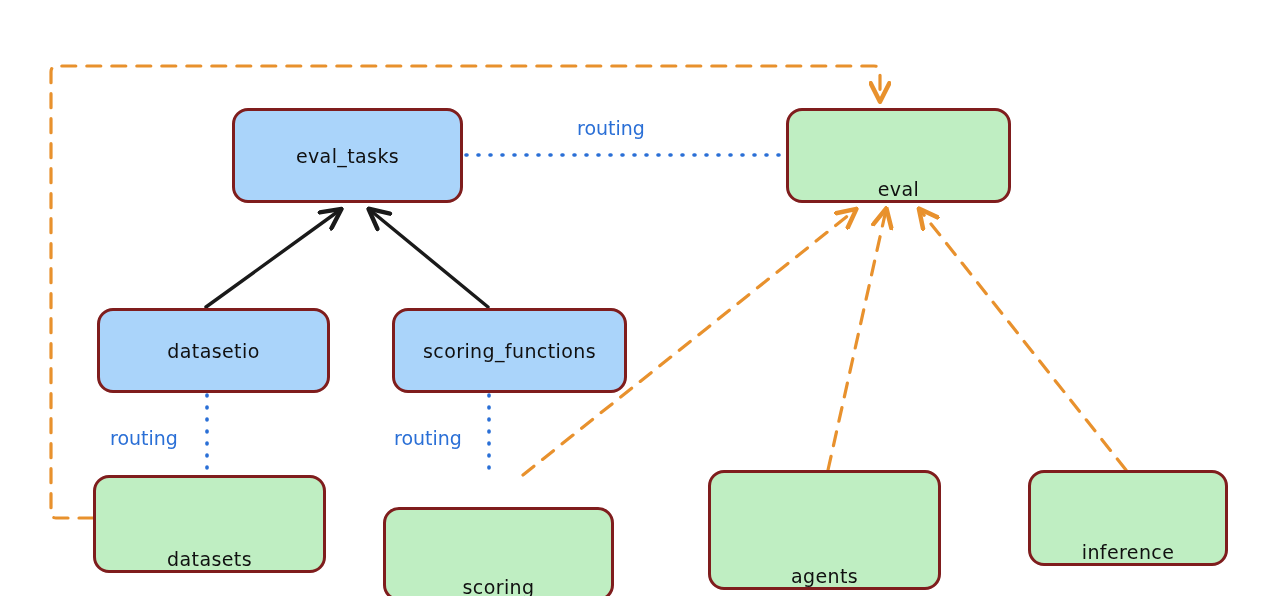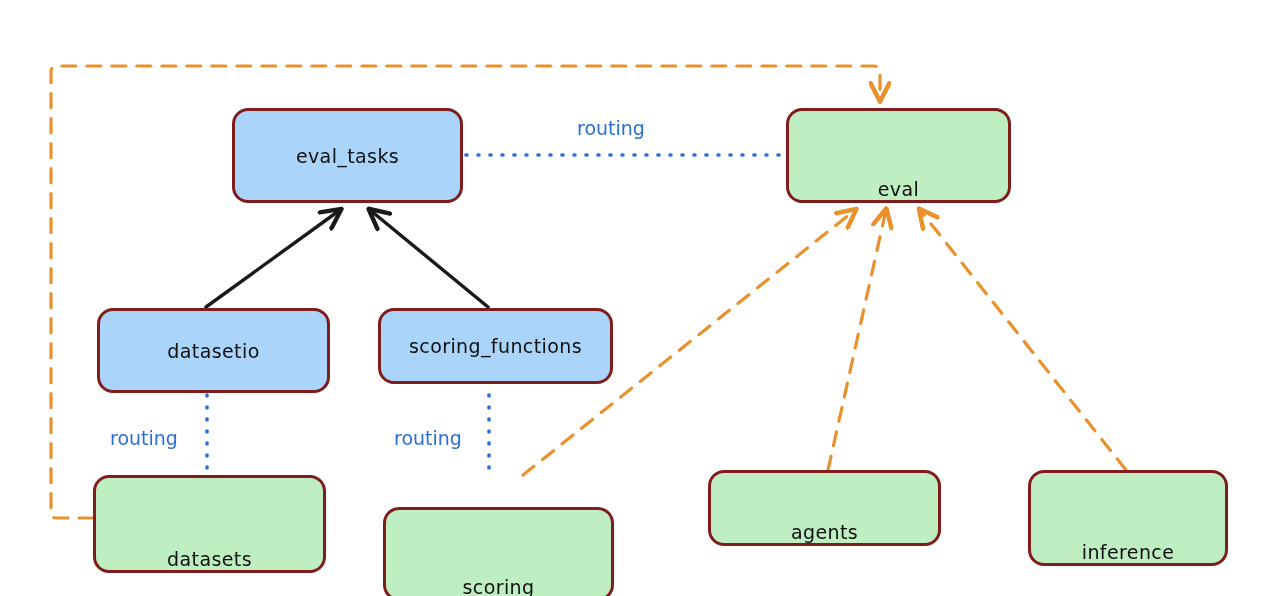--- a/index.html
+++ b/index.html
@@ -91,30 +91,30 @@
   <div id="nodes-layer">
       <div class="node blue" style="left: 232px; top: 108px; width: 231px; height: 95px;">
         <span class="node-label">eval_tasks</span>
       </div>
       <div class="node green" style="left: 786px; top: 108px; width: 225px; height: 95px;">
         <span class="node-label">eval</span>
       </div>
       <div class="node blue" style="left: 97px; top: 308px; width: 233px; height: 85px;">
         <span class="node-label">datasetio</span>
       </div>
-      <div class="node blue" style="left: 378px; top: 308px; width: 235px; height: 76px;">
+      <div class="node blue" style="left: 392px; top: 308px; width: 235px; height: 85px;">
         <span class="node-label">scoring_functions</span>
       </div>
       <div class="node green" style="left: 93px; top: 475px; width: 233px; height: 98px;">
         <span class="node-label">datasets</span>
       </div>
       <div class="node green" style="left: 383px; top: 475px; width: 231px; height: 94px; margin-top: 32px;">
         <span class="node-label">scoring</span>
       </div>
-      <div class="node green" style="left: 708px; top: 470px; width: 233px; height: 76px;">
+      <div class="node green" style="left: 708px; top: 470px; width: 233px; height: 120px;">
         <span class="node-label">agents</span>
       </div>
       <div class="node green" style="left: 1028px; top: 470px; width: 200px; height: 96px;">
         <span class="node-label">inference</span>
       </div>
     </div>
 
   <div id="labels-layer">
       <div class="edge-label" style="left: 577px; top: 117px;">routing</div>
       <div class="edge-label" style="left: 110px; top: 427px;">routing</div>

